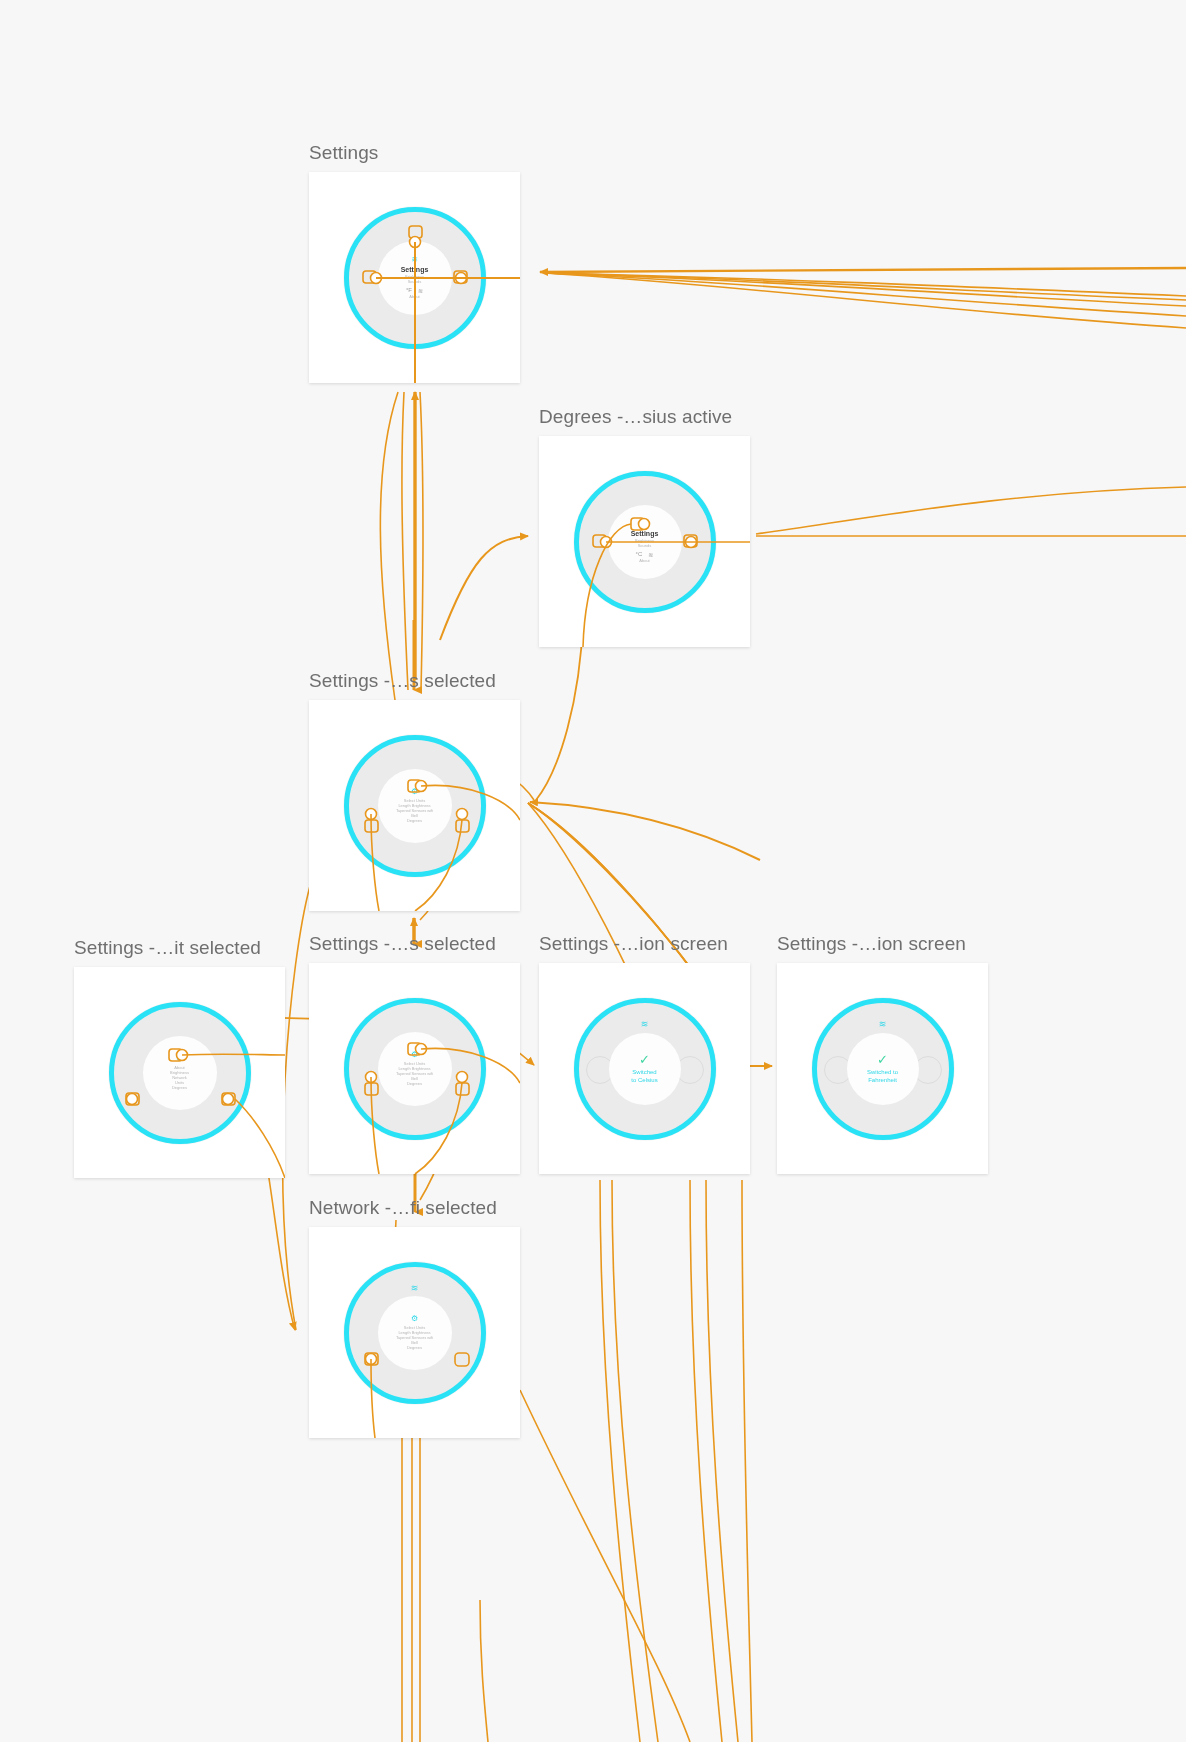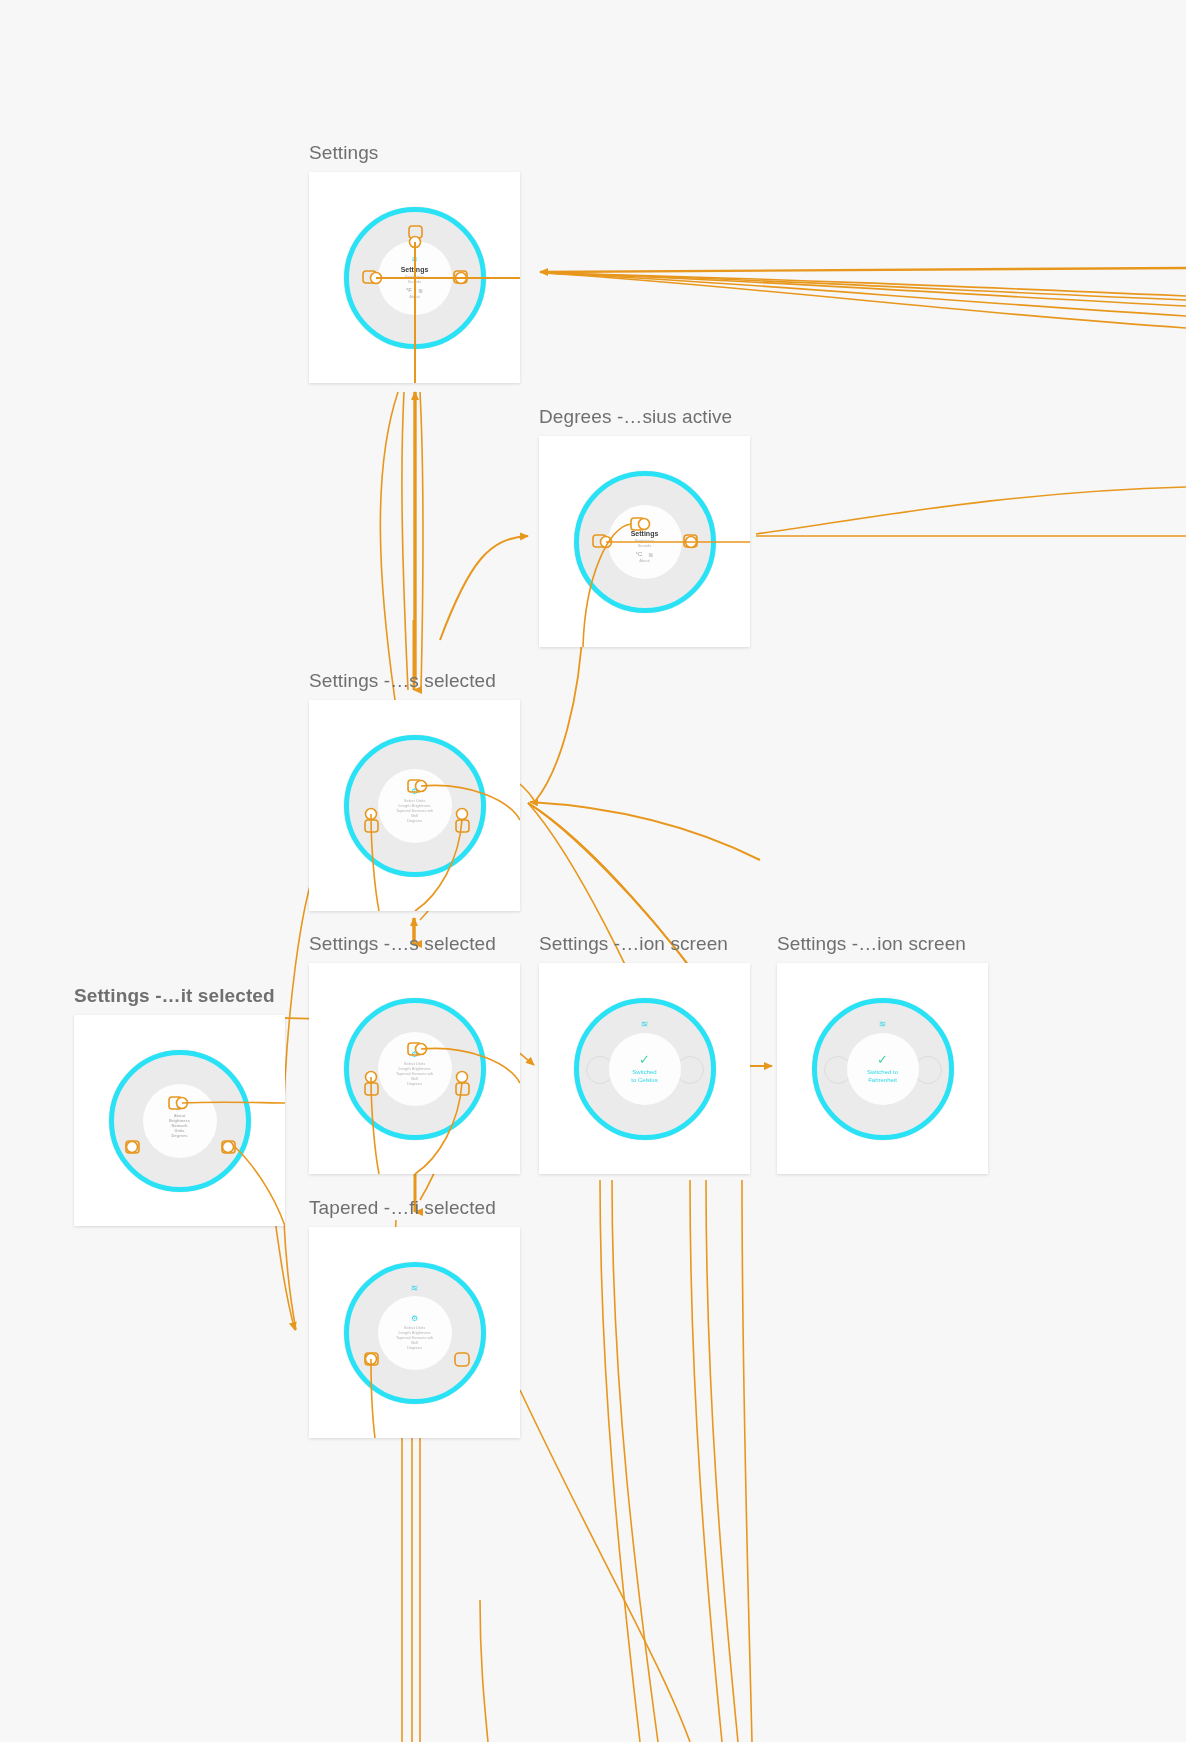--- a/index.html
+++ b/index.html
@@ -229,21 +229,21 @@
           <rect x="147" y="120" width="13" height="12" rx="3"></rect>
           <circle cx="153" cy="114" r="5.5" fill="#fff"></circle>
           <path d="M62,114 C62,150 66,190 70,211"></path>
           <path d="M112,86 C160,82 200,100 211,120"></path>
           <path d="M153,120 C150,160 130,195 106,211"></path>
         </g>
       </svg>
     </div>
   </div>
 
-  <div class="node" style="left:74px;top:985px;font-weight:bold;">
+  <div class="node" style="left:74px;top:937px;">
     <div class="node-title">Settings -…it selected</div>
     <div class="frame" style="width:211px;height:211px;">
       <div class="watch">
         <div class="bezel" style="width:142px;height:142px;">
           <div class="ring" style="border-width:5px;"></div>
           <div class="dial" style="width:74px;height:74px;">
             <div class="dial-head" style="font-size:8px;">⚙</div>
             <div class="dial-sub listitem" style="font-size:4px;">About</div>
             <div class="dial-sub listitem" style="font-size:4px;">Brightness</div>
             <div class="dial-sub listitem" style="font-size:4px;">Network</div>
@@ -331,21 +331,21 @@
             <div class="check">✓</div>
             <div class="conf-text" style="font-size:6px;margin-top:3px;">Switched to</div>
             <div class="conf-text" style="font-size:6px;">Fahrenheit</div>
           </div>
         </div>
       </div>
     </div>
   </div>
 
   <div class="node" style="left:309px;top:1197px;">
-    <div class="node-title">Tapered -…fi selected</div>
+    <div class="node-title">Network -…fi selected</div>
     <div class="frame" style="width:211px;height:211px;">
       <div class="watch">
         <div class="bezel" style="width:142px;height:142px;">
           <div class="ring" style="border-width:5px;"></div>
           <div class="dial-head" style="position:absolute;left:50%;top:22px;transform:translateX(-50%);font-size:9px;">≋</div>
           <div class="dial" style="width:74px;height:74px;">
             <div class="dial-head" style="font-size:8px;">⚙</div>
             <div class="dial-sub listitem" style="font-size:4px;">Select Units</div>
             <div class="dial-sub listitem" style="font-size:4px;">Length Brightness</div>
             <div class="dial-sub listitem" style="font-size:4px;">Tapered Sensors wifi</div>

